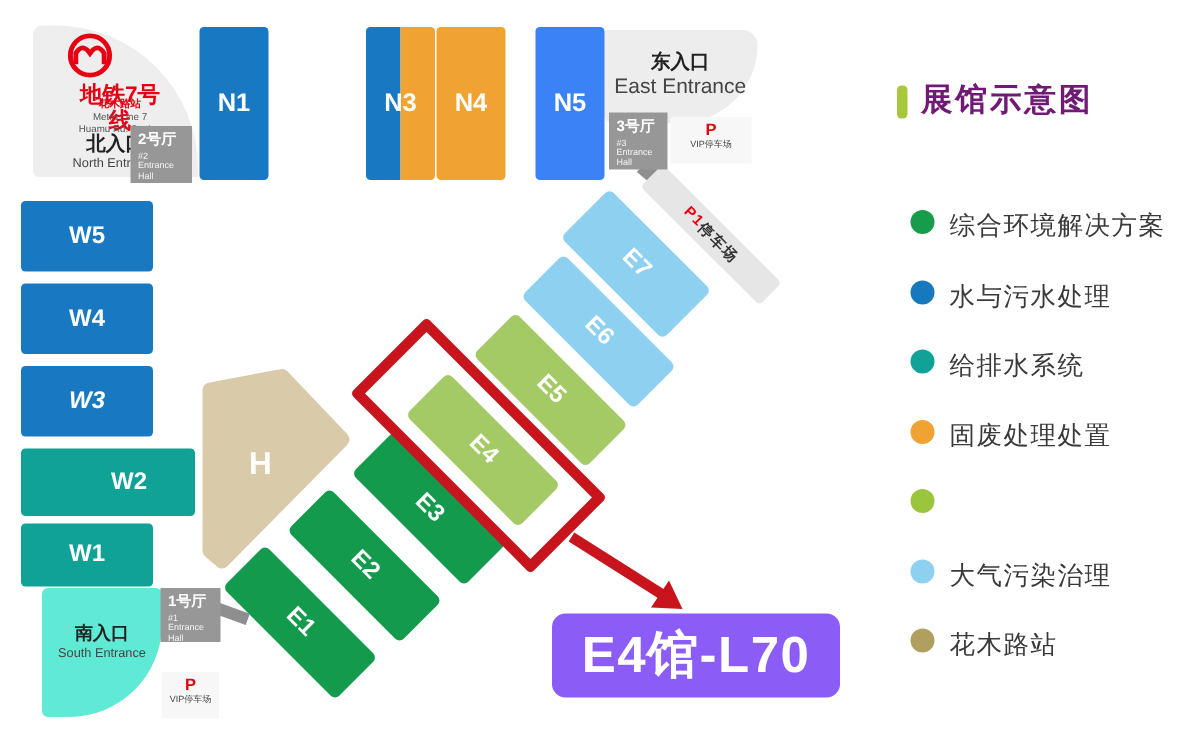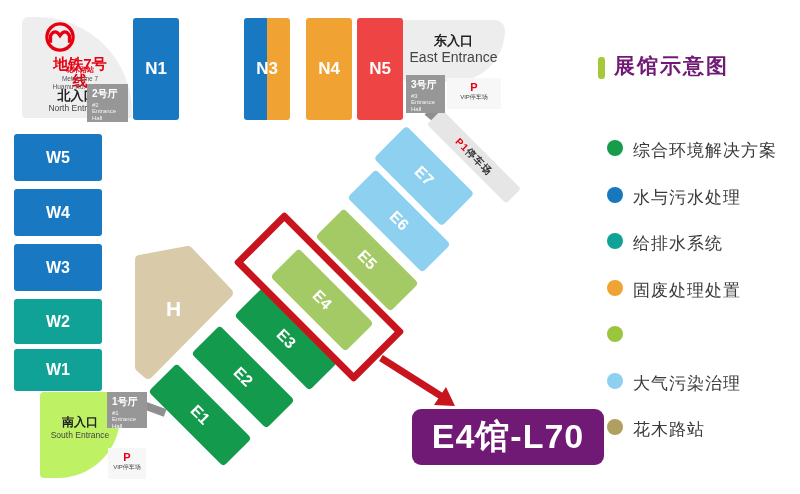--- a/index.html
+++ b/index.html
@@ -4,38 +4,38 @@
 <style>
   html,body{margin:0;padding:0;background:#fff;}
   .stage{position:relative;width:800px;height:494px;background:#ffffff;overflow:hidden;
          font-family:"Liberation Sans",sans-serif;}
   .abs{position:absolute;}
   
   .hall{position:absolute;display:flex;align-items:center;justify-content:center;
         color:#fff;font-weight:bold;border-radius:3px;z-index:1;}
   
   .hn{width:46px;height:102px;top:18px;font-size:17px;}
-  .n1{left:133px}.n2{left:187px}.n3{left:244px}.n4{left:306px}.n5{left:357px}
+  .n1{left:133px}.n2{left:187px}.n3{left:244px}.n4{left:291px}.n5{left:357px}
   .half{position:absolute;top:0;bottom:0;width:50%;}
   .half.l{left:0;border-radius:3px 0 0 3px}.half.r{right:0;border-radius:0 3px 3px 0}
   .hn .lbl{position:relative;z-index:2;}
   
   .hw{left:14px;width:88px;height:47px;font-size:16px;}
   .w5{top:134px}.w4{top:189px}.w3{top:244px}.w2{top:299px;height:45px}.w1{top:349px;height:42px}
   
   .he{width:106px;height:40px;transform:rotate(45deg);font-size:16px;border-radius:4px;}
   .e1{left:147px;top:395px}.e2{left:190px;top:357px}.e3{left:233px;top:319px}
   .e4{left:269px;top:280px}.e5{left:314px;top:240px}.e6{left:346px;top:201px}
   .e7{left:376px;top:153px;width:96px;height:46px;}
   
   .north-area{left:22px;top:17px;width:110px;height:101px;background:#eeeeee;
               border-radius:6px 95px 0 4px;z-index:0;}
   .east-area{left:402px;top:20px;width:103px;height:62px;background:#ededed;
              border-radius:4px 12px 62px 8px;z-index:0;}
-  .south-area{left:40px;top:392px;width:80px;height:86px;background:#bef264;
+  .south-area{left:28px;top:392px;width:80px;height:86px;background:#5eead4;
               border-radius:4px 4px 62px 4px;z-index:0;}
   .ent-zh{position:absolute;left:0;right:0;text-align:center;font-weight:bold;color:#222;}
   .ent-en{position:absolute;left:0;right:0;text-align:center;color:#444;}
   
   .metro-txt{position:absolute;left:26px;width:64px;text-align:center;line-height:1.15;}
   
   .ghbox{position:absolute;background:#979797;color:#fff;line-height:1.15;
          padding:4px 0 0 5px;box-sizing:border-box;z-index:2;}
   .ghbox .zh{font-size:10px;font-weight:bold;display:block;}
   .ghbox .no{font-size:6px;display:block;margin-top:2px;opacity:.9;}
@@ -96,21 +96,21 @@
     <span class="lbl">N1</span>
   </div>
   <div class="hall hn n3">
     <div class="half l" style="background-color: rgb(24, 121, 194);"></div>
     <div class="half r" style="background-color: rgb(240, 162, 50);"></div>
     <span class="lbl">N3</span>
   </div>
   <div class="hall hn n4" style="background-color: rgb(240, 162, 50);">
     <span class="lbl">N4</span>
   </div>
-  <div class="hall hn n5" style="background-color: #ef4444;">
+  <div class="hall hn n5" style="background-color: #3b82f6;">
     <span class="lbl">N5</span>
   </div>
 
   <div class="abs east-area">
     <div class="ent-zh" style="top:12px;font-size:13px">东入口</div>
     <div class="ent-en" style="top:29px;font-size:14px">East Entrance</div>
   </div>
 
   <div class="ghbox box3">
     <span class="zh">3号厅</span>
@@ -128,24 +128,24 @@
     <span class="p" style="color: rgb(230, 0, 18);">P1</span>
     <span class="t">停车场</span>
   </div>
 
   <div class="hall hw w5" style="background-color: rgb(24, 121, 194);">
     <span>W5</span>
   </div>
   <div class="hall hw w4" style="background-color: rgb(24, 121, 194);">
     <span>W4</span>
   </div>
-  <div class="hall hw w3" style="background-color: rgb(24, 121, 194);">
+  <div class="hall hw w3" style="background-color: rgb(24, 121, 194); font-style: italic;">
     <span>W3</span>
   </div>
-  <div class="hall hw w2" style="background-color: rgb(16, 162, 150);">
+  <div class="hall hw w2" style="background-color: rgb(16, 162, 150); padding-left: 28px;">
     <span>W2</span>
   </div>
   <div class="hall hw w1" style="background-color: rgb(16, 162, 150);">
     <span>W1</span>
   </div>
 
   <svg class="abs" style="left:134px;top:246px;z-index:1" width="100" height="136" viewBox="0 0 100 136">
     <path d="M6 14 L54 5 L94 47 L14 128 L6 121 Z" stroke-width="10" stroke-linejoin="round" style="fill: rgb(217, 203, 170); stroke: rgb(217, 203, 170);"></path>
     <text x="32" y="70" font-size="21" font-weight="bold" fill="#ffffff">H</text>
   </svg>
@@ -187,21 +187,21 @@
   <div class="vip vip-bot">
     <span class="p" style="color: rgb(230, 0, 18);">P</span>
     <span class="t">VIP停车场</span>
   </div>
 
   <div class="abs redbox" style="border-color: rgb(200, 20, 28);"></div>
   <svg class="abs overlay" viewBox="0 0 800 494">
     <line x1="381" y1="358" x2="441" y2="396" stroke-width="7" style="stroke: rgb(200, 20, 28);"></line>
     <polygon points="455,406 434,405 446,387" style="fill: rgb(200, 20, 28);"></polygon>
   </svg>
-  <div class="abs biglabel" style="background-color: #701a75; margin-left: 44px;">E4馆-L70</div>
+  <div class="abs biglabel" style="background-color: #8b5cf6;">E4馆-L70</div>
 
   <div class="abs lg-bar" style="background-color: rgb(166, 200, 58);"></div>
   <div class="abs lg-title" style="color: #701a75;">展馆示意图</div>
 
   <div class="lg-dot" style="top: 140px; background-color: rgb(22, 156, 75);"></div>
   <div class="lg-txt" style="top:139px">综合环境解决方案</div>
 
   <div class="lg-dot" style="top: 187px; background-color: rgb(23, 120, 190);"></div>
   <div class="lg-txt" style="top:186px">水与污水处理</div>
 

